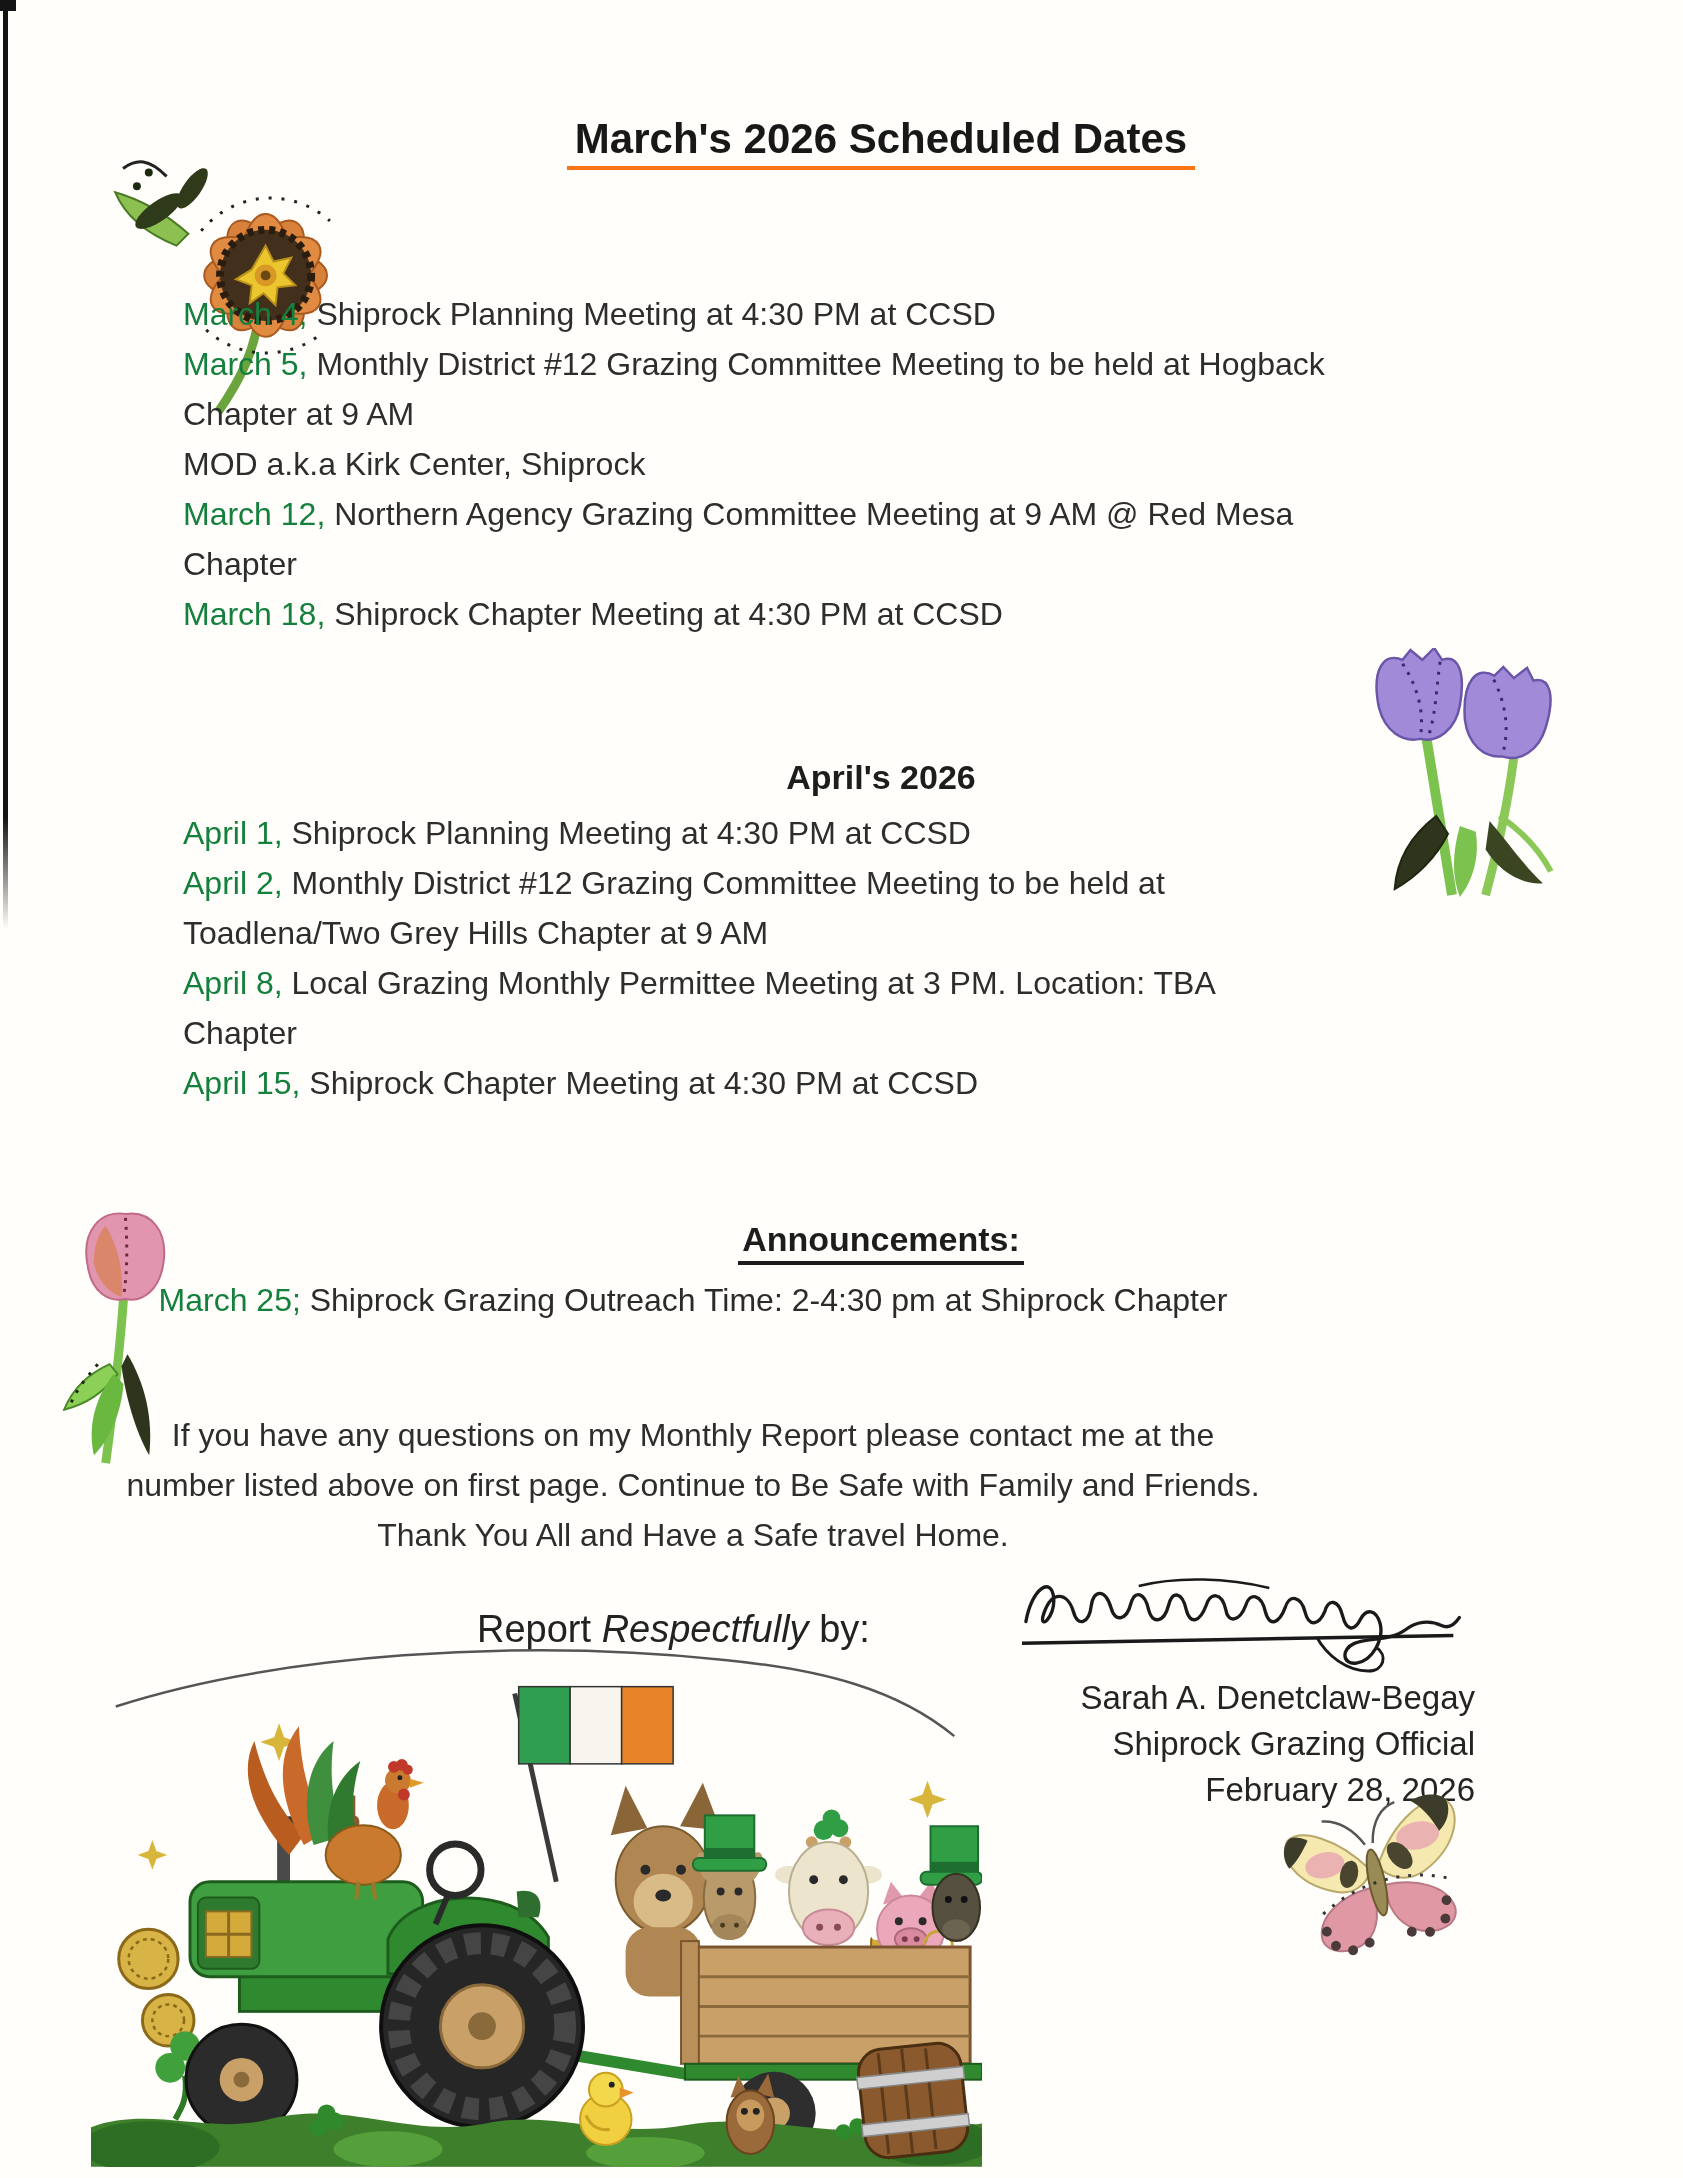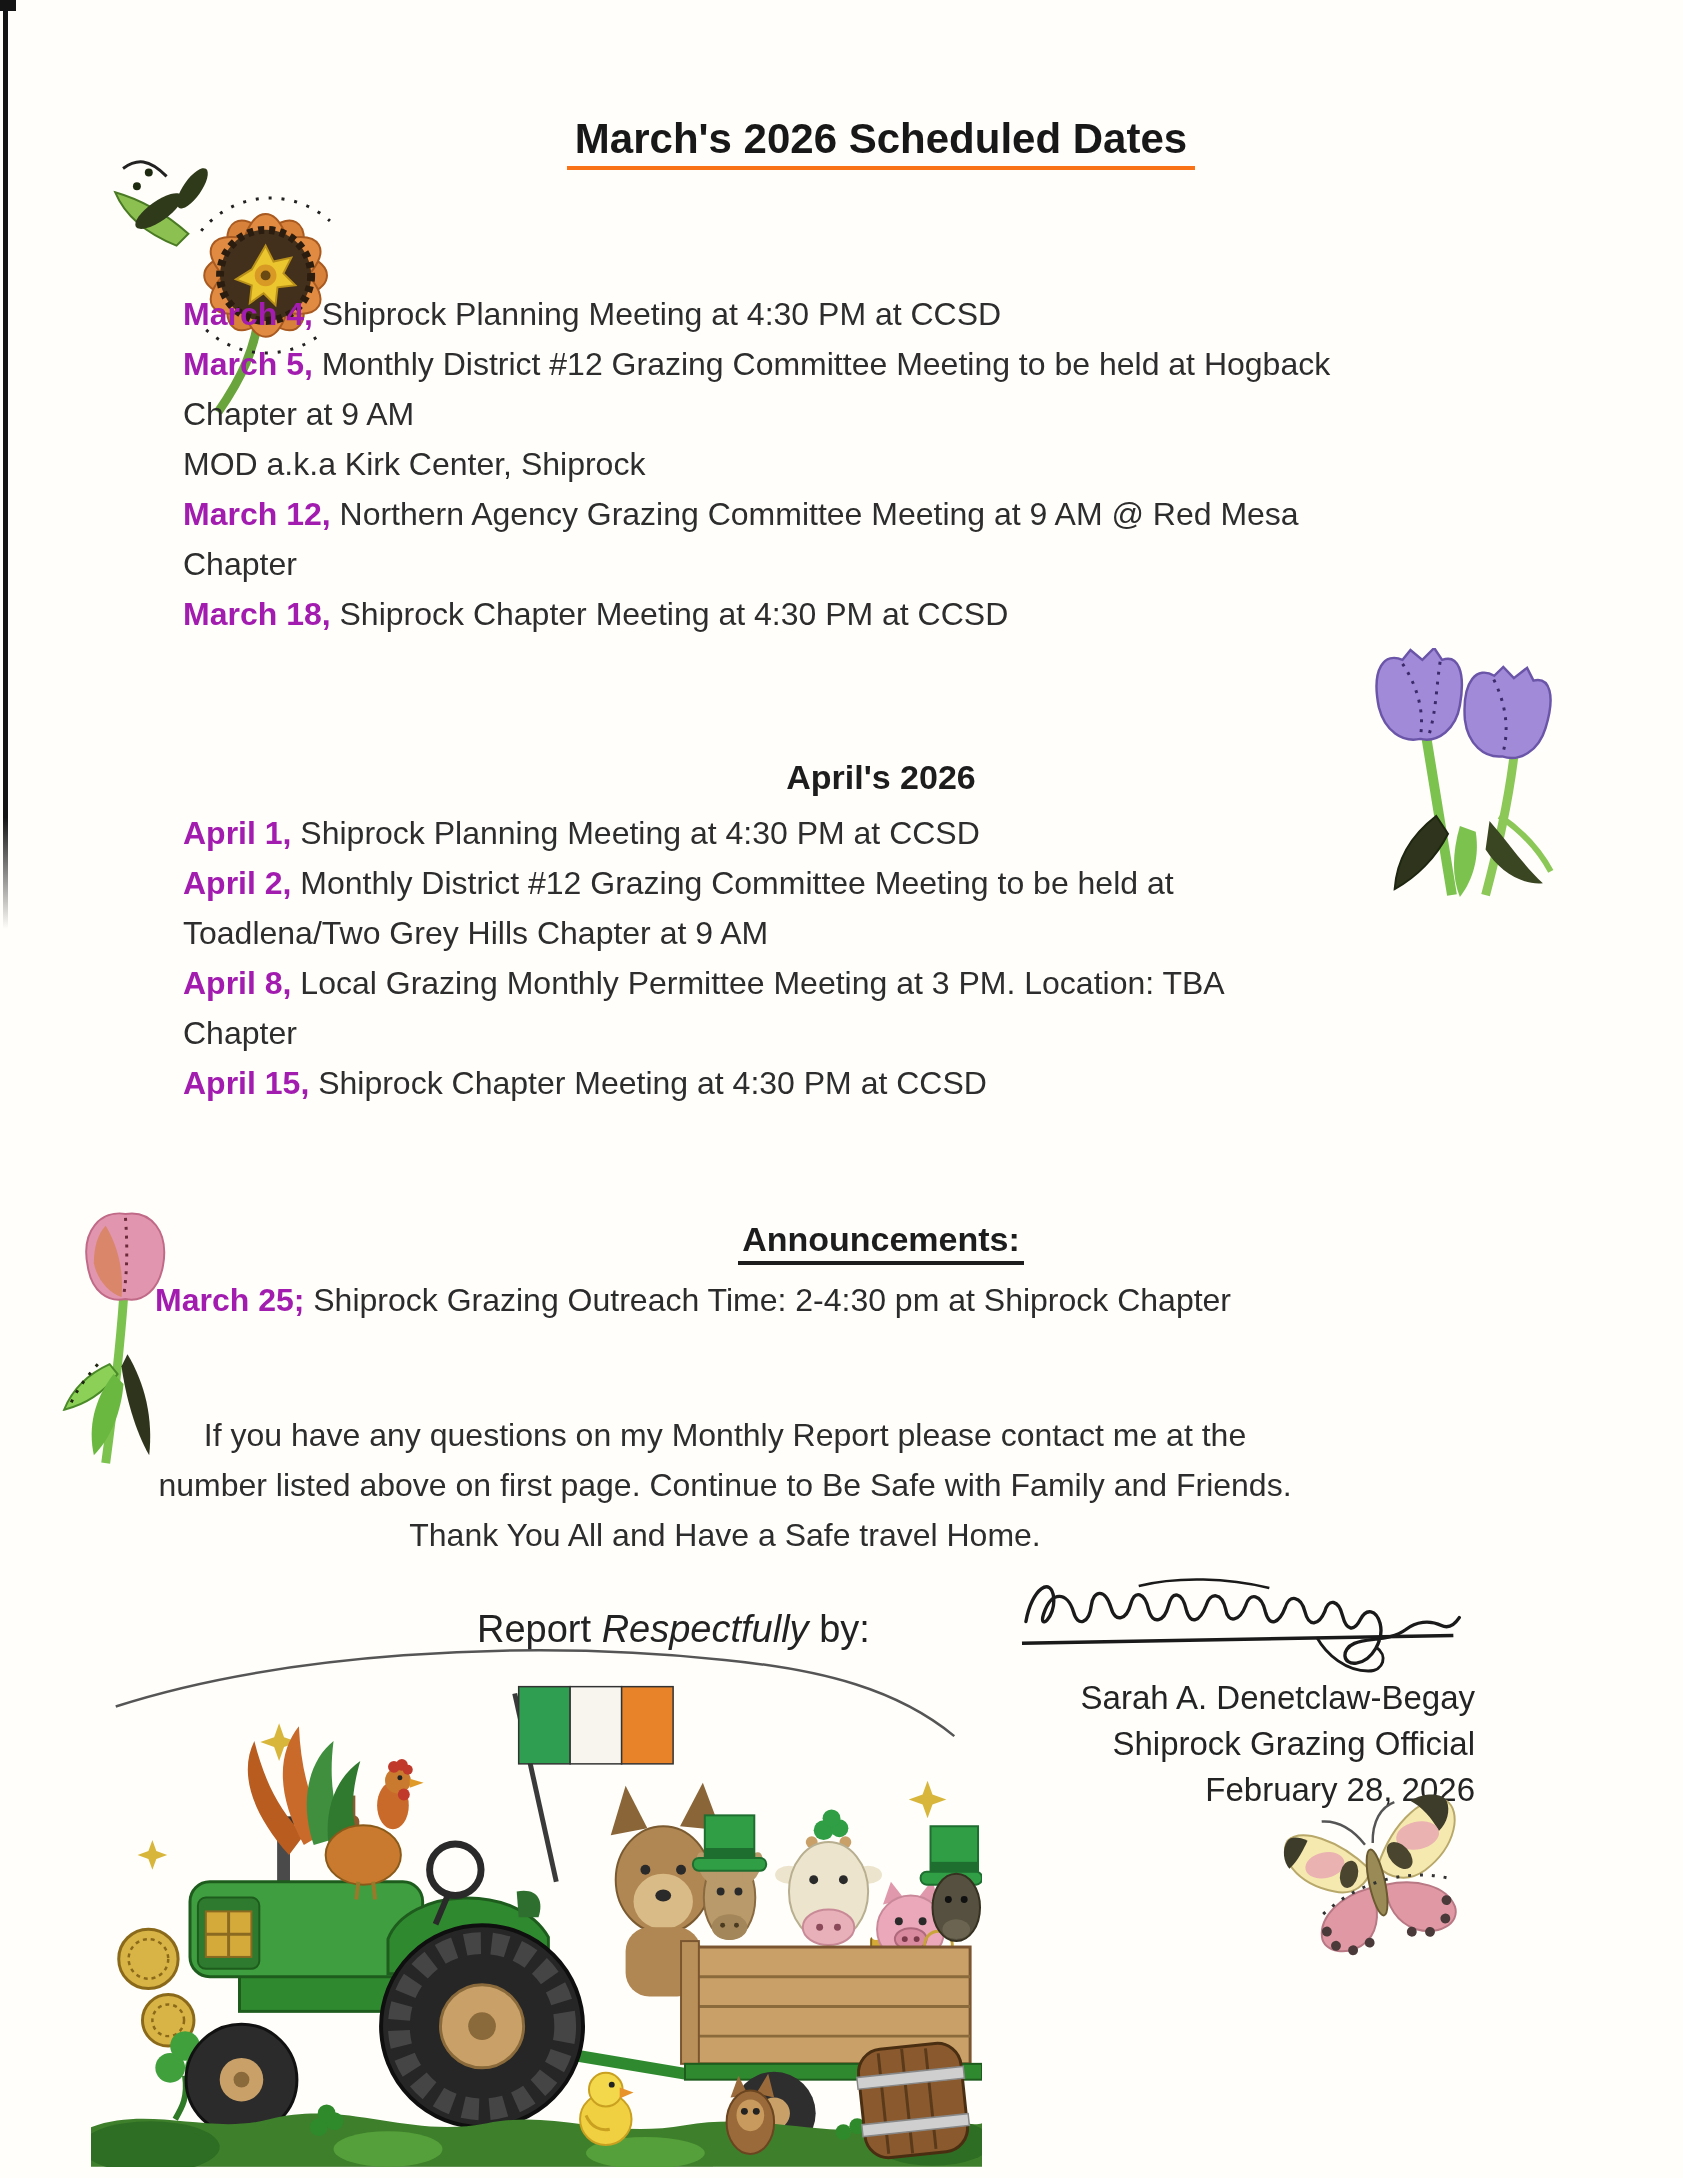--- a/index.html
+++ b/index.html
@@ -14,31 +14,31 @@
   .edge-corner{position:absolute;left:0;top:0;width:16px;height:11px;background:#141414;}
   .edge-bottom{position:absolute;left:178px;top:2164px;width:535px;height:3px;background:#c9c9c3;}
 
   .hdr{position:absolute;left:198px;top:105px;width:1366px;text-align:center;}
   .title{font-family:"DejaVu Serif",serif;font-size:48px;color:#262626;letter-spacing:2px;}
   .subtitle{margin-top:10px;font-size:42px;font-weight:bold;color:#181818;}
   .subtitle .ul{display:inline-block;border-bottom:4px solid #f97316;padding:0 8px 3px;}
 
   .sched{position:absolute;left:183px;}
   .sched .line{font-size:32px;line-height:50px;white-space:nowrap;color:#2d2d2d;}
-  .d{font-weight:bold;color:#a21caf;}
+  .d{font-weight:normal;color:#15803d;}
   .march-list{top:289px;}
   .april-head{position:absolute;left:198px;top:758px;width:1366px;text-align:center;
     font-size:34px;font-weight:bold;color:#1d1d1d;}
   .april-list{top:808px;}
   .ann-head{position:absolute;left:198px;top:1220px;width:1366px;text-align:center;
     font-size:34px;font-weight:bold;color:#1d1d1d;}
   .ann-head .ul{display:inline-block;border-bottom:4px solid #1d1d1d;padding:0 4px 2px;}
   .ann-list{position:absolute;left:0;top:1275px;width:1386px;text-align:center;}
   .ann-list .line{font-size:32px;line-height:50px;white-space:nowrap;}
-  .closing{position:absolute;left:0;top:1410px;width:1386px;text-align:center;padding-left:32px;}
+  .closing{position:absolute;left:0;top:1410px;width:1386px;text-align:center;}
   .closing .line{font-size:32px;line-height:50px;white-space:nowrap;color:#2d2d2d;}
 
   .report-line{position:absolute;left:477px;top:1608px;font-size:38px;white-space:nowrap;color:#222;}
   .report-line .it{font-style:italic;}
   .sig-svg{position:absolute;left:1020px;top:1558px;}
   .sig-block{position:absolute;left:881px;top:1675px;width:594px;text-align:right;
     font-size:33px;line-height:46px;color:#242424;white-space:nowrap;}
 
   .deco{position:absolute;}
   .daffodil{left:107px;top:117px;}

